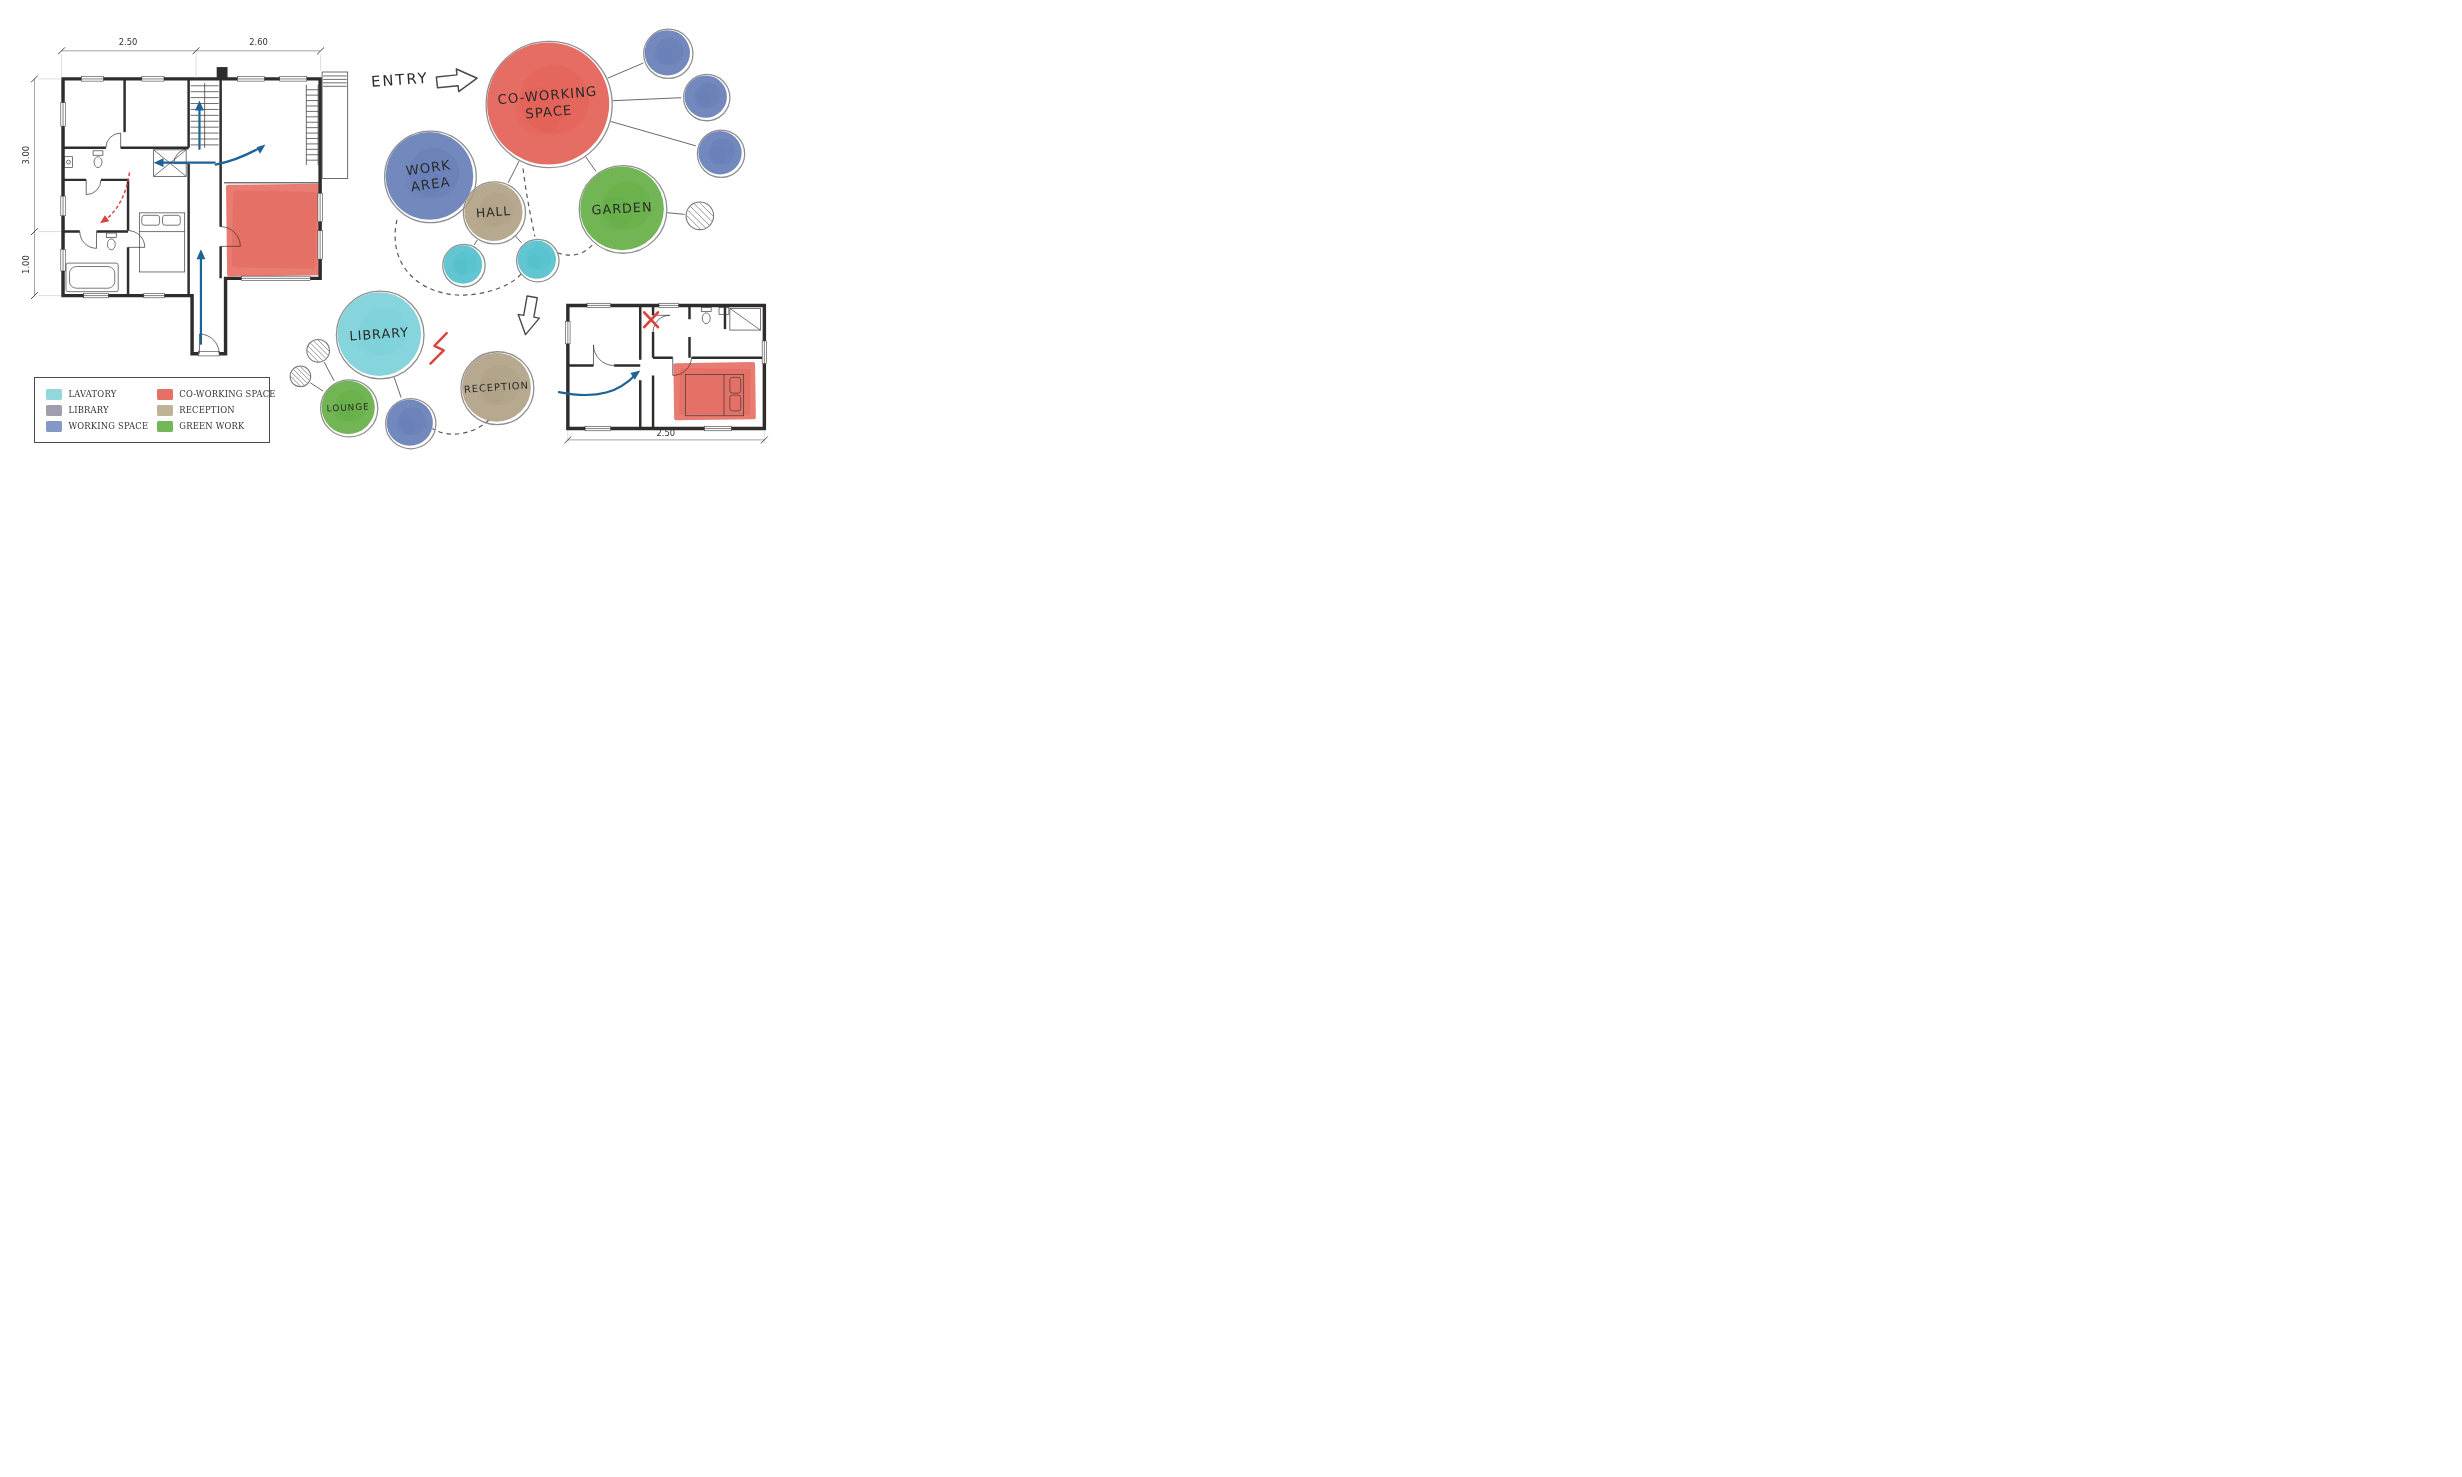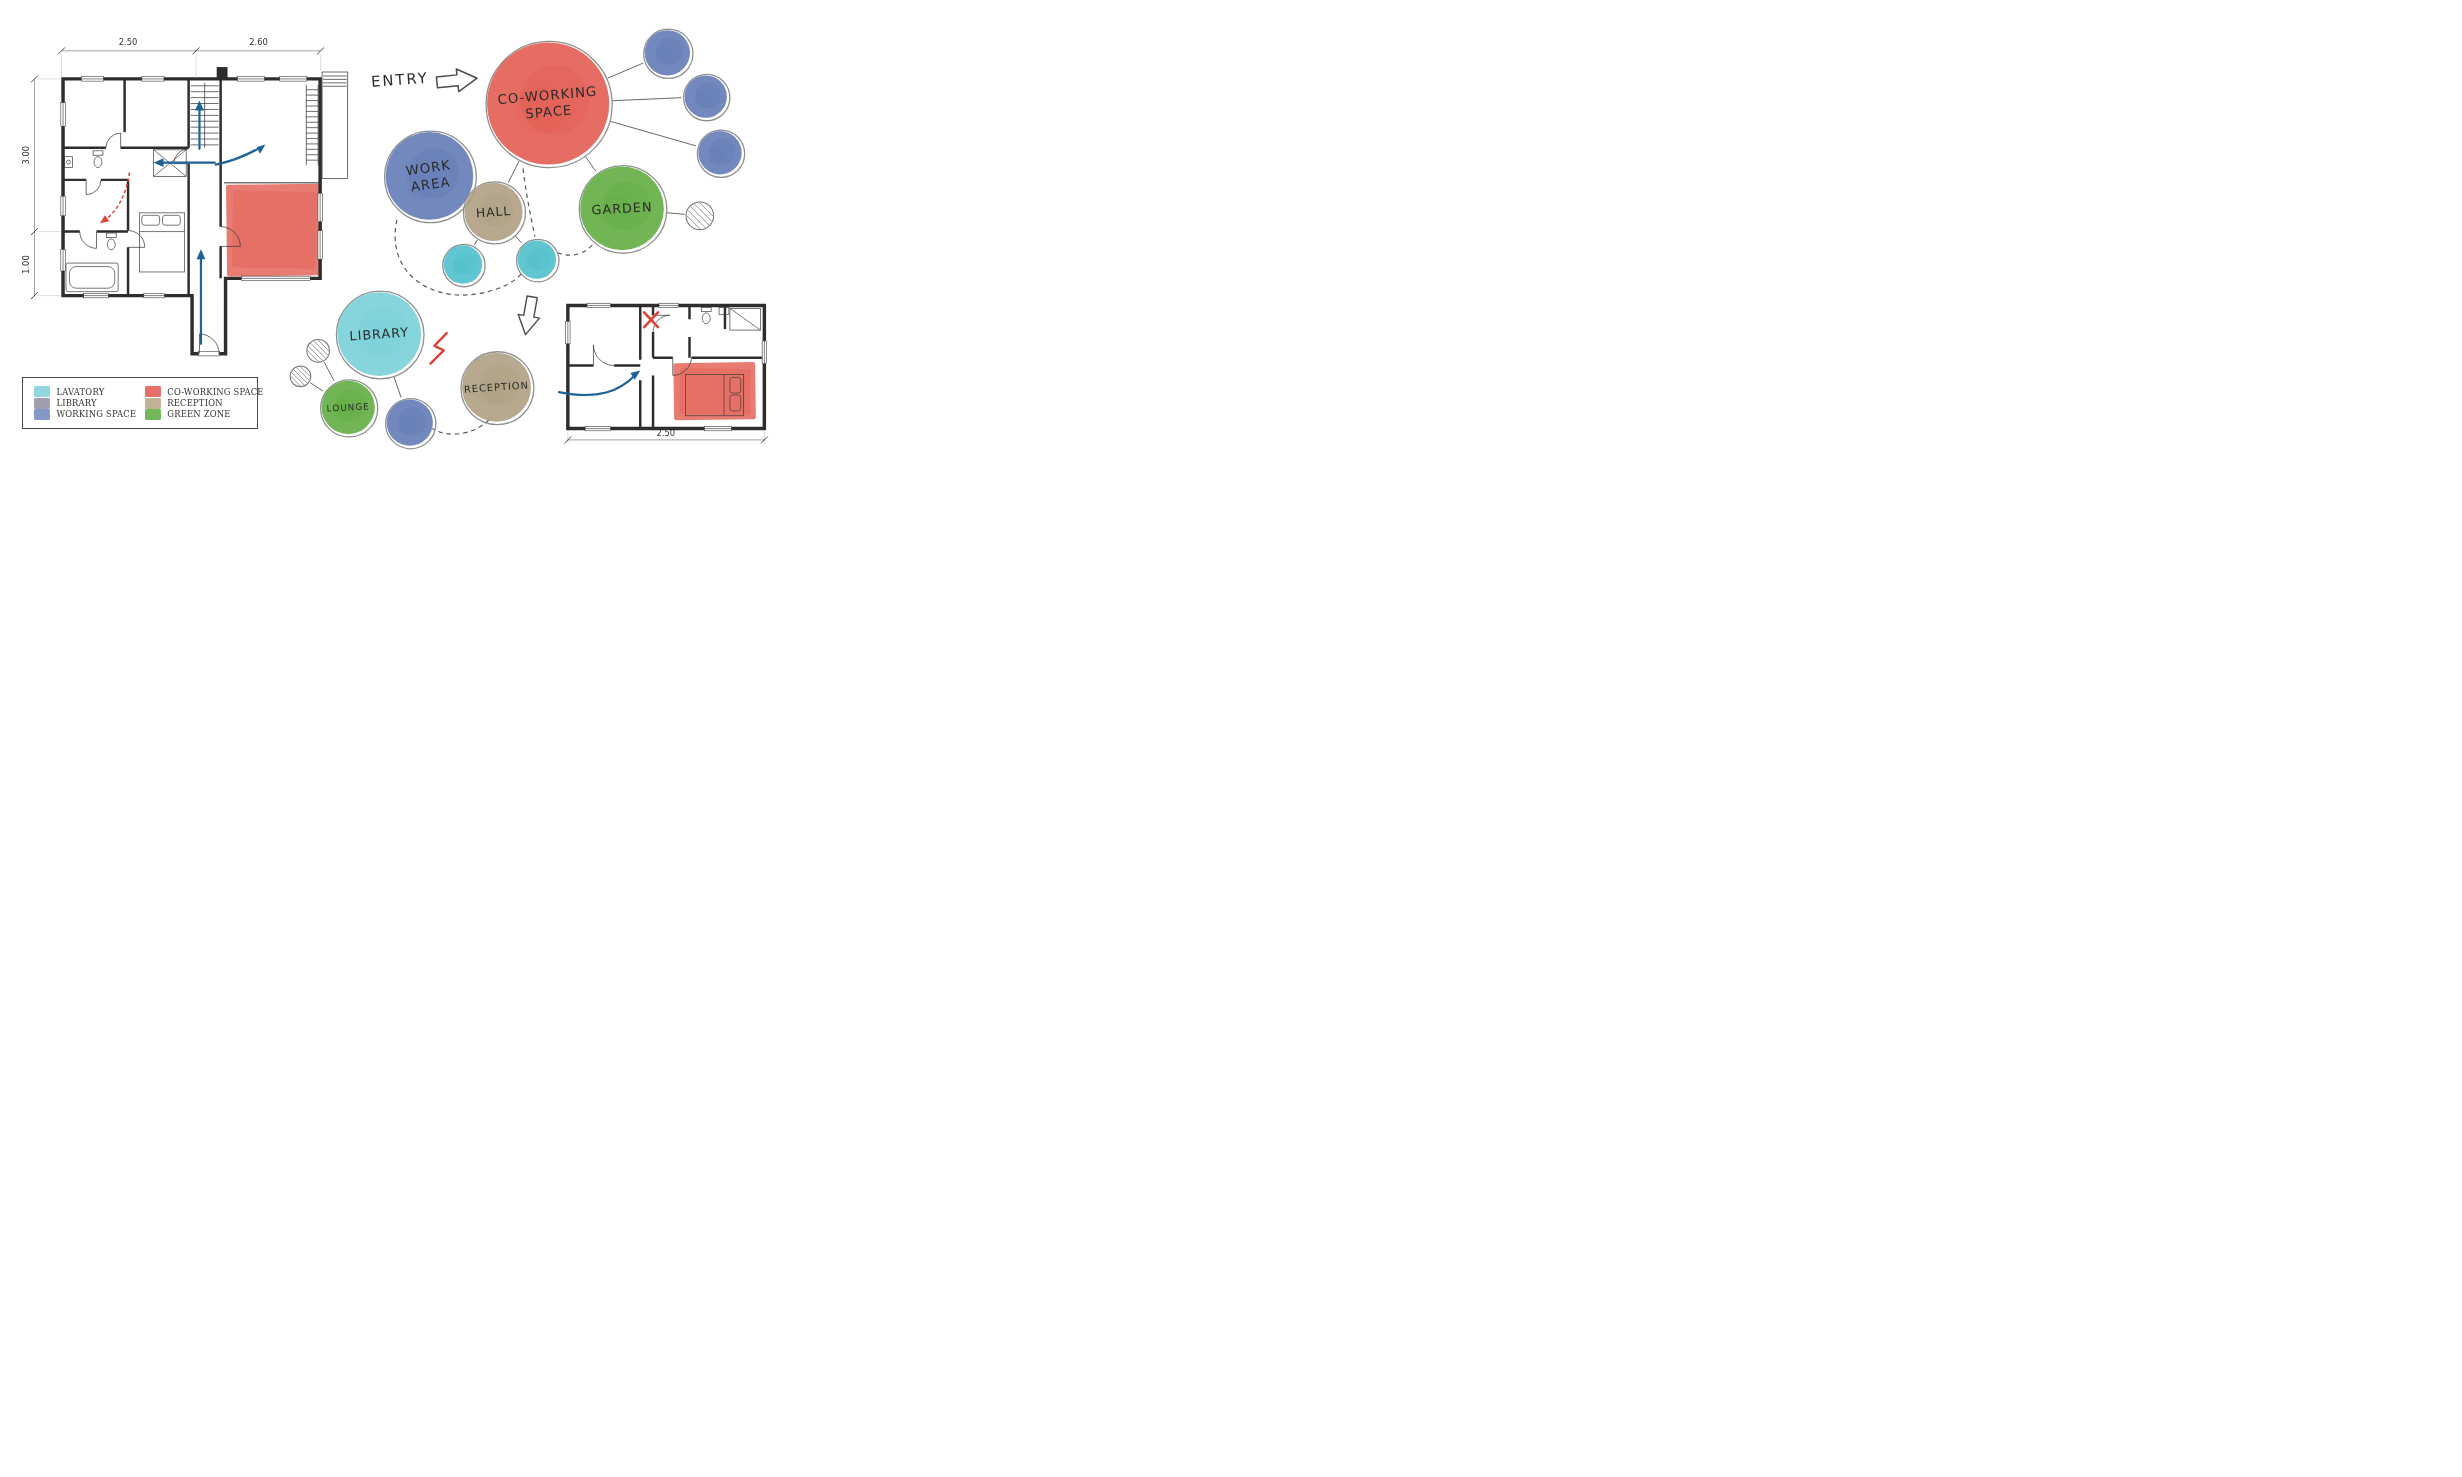--- a/index.html
+++ b/index.html
@@ -14,21 +14,21 @@
   .win-rect{fill:#ffffff;stroke:#2e2d2c;stroke-width:1.1;}
   .win-line{stroke:#2e2d2c;stroke-width:1.2;}
   .dim-line{stroke:#7b7b7b;stroke-width:1.4;}
   .dim-ext{stroke:#bcbcbc;stroke-width:1;}
   .dim-tick{stroke:#444;stroke-width:2;}
   .dim-text{font-family:"DejaVu Sans",sans-serif;font-size:17px;fill:#333;}
   .bubble-label{font-family:"DejaVu Sans",sans-serif;fill:#2b2b2b;letter-spacing:2px;}
   .entry-text{font-family:"DejaVu Sans",sans-serif;font-size:30px;letter-spacing:4px;fill:#2b2b2b;}
   .block-arrow{fill:#ffffff;stroke:#4a4a4a;stroke-width:3;stroke-linejoin:round;}
 
-  .legend{position:absolute;left:22px;top:377px;width:236px;height:52px;border:1px solid #4a4a4a;
+  .legend{position:absolute;left:34px;top:377px;width:236px;height:66px;border:1px solid #4a4a4a;
           background:#fff;box-sizing:border-box;padding:7.9px 10.8px;}
   .legend-grid{display:grid;grid-template-rows:repeat(3,1fr);grid-template-columns:98px 1fr;
                grid-auto-flow:column;height:100%;column-gap:12.8px;}
   .l-item{display:flex;align-items:center;gap:6.9px;}
   .swatch{display:inline-block;width:15.8px;height:10.8px;border-radius:1.5px;opacity:.85;flex:0 0 auto;transform:rotate(-1deg);}
   .l-label{font-family:"DejaVu Serif",serif;font-size:8.4px;letter-spacing:0.2px;color:#333;white-space:nowrap;}
 </style>
 </head>
 <body>
 
@@ -385,19 +385,19 @@
         <div class="l-item">
           <span class="swatch" style="background: rgb(226, 87, 76);"></span>
           <span class="l-label">CO-WORKING SPACE</span>
         </div>
         <div class="l-item">
           <span class="swatch" style="background: rgb(180, 165, 132);"></span>
           <span class="l-label">RECEPTION</span>
         </div>
         <div class="l-item">
           <span class="swatch" style="background: rgb(92, 170, 59);"></span>
-          <span class="l-label">GREEN ZONE</span>
+          <span class="l-label">GREEN WORK</span>
         </div>
       </div>
 </div>
 
 </div>
 
 
 </body></html>

